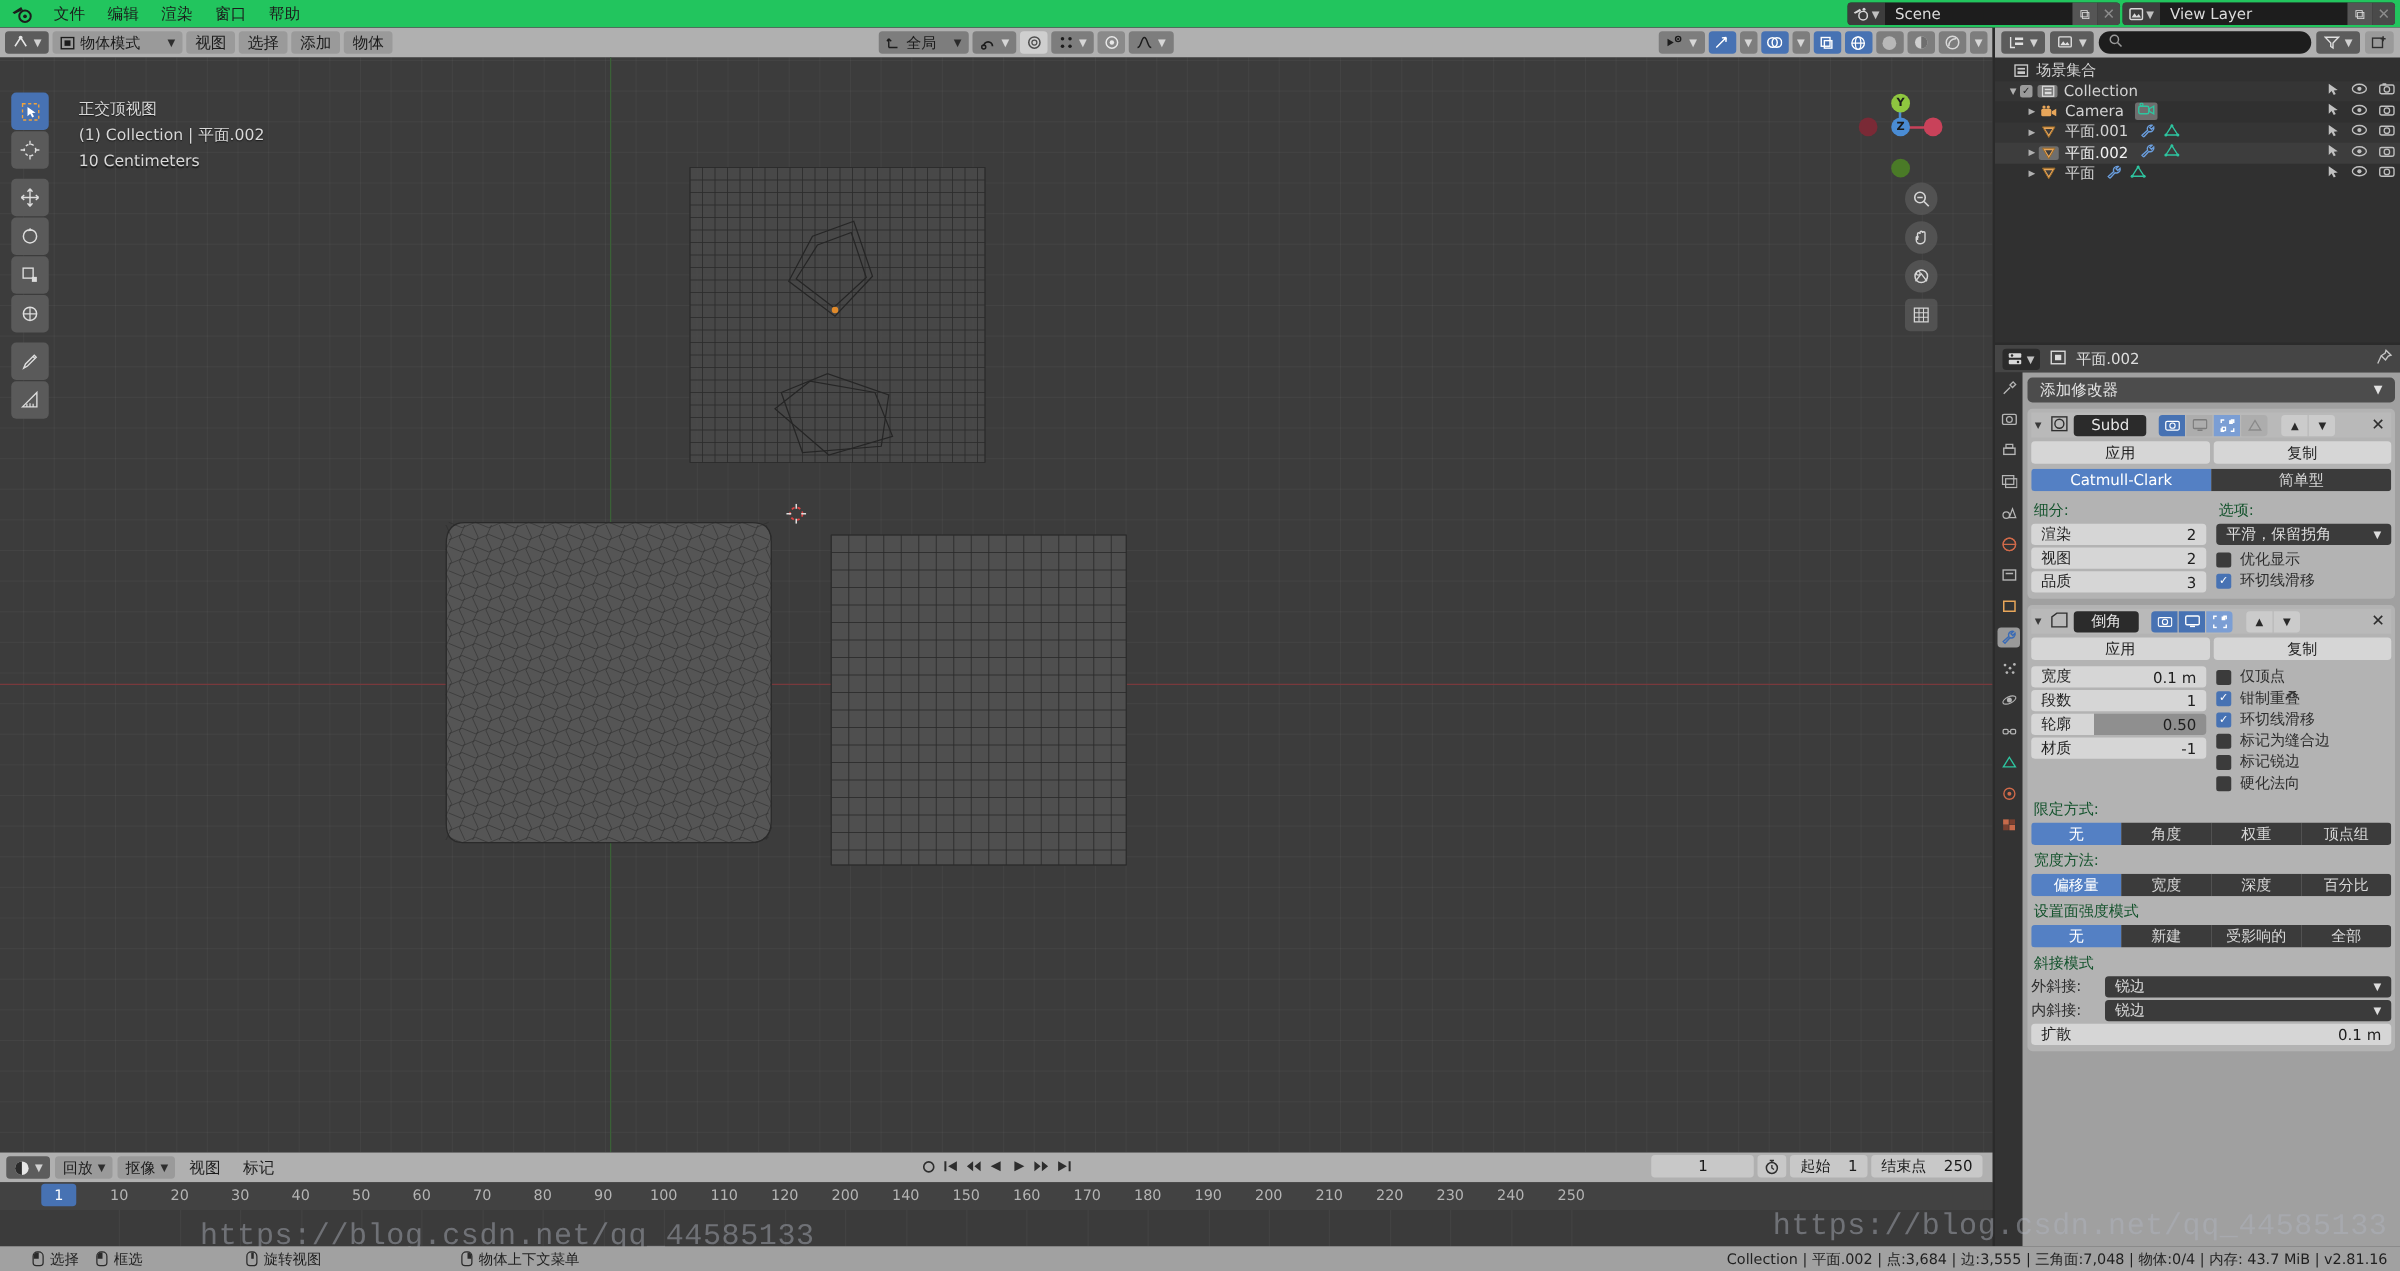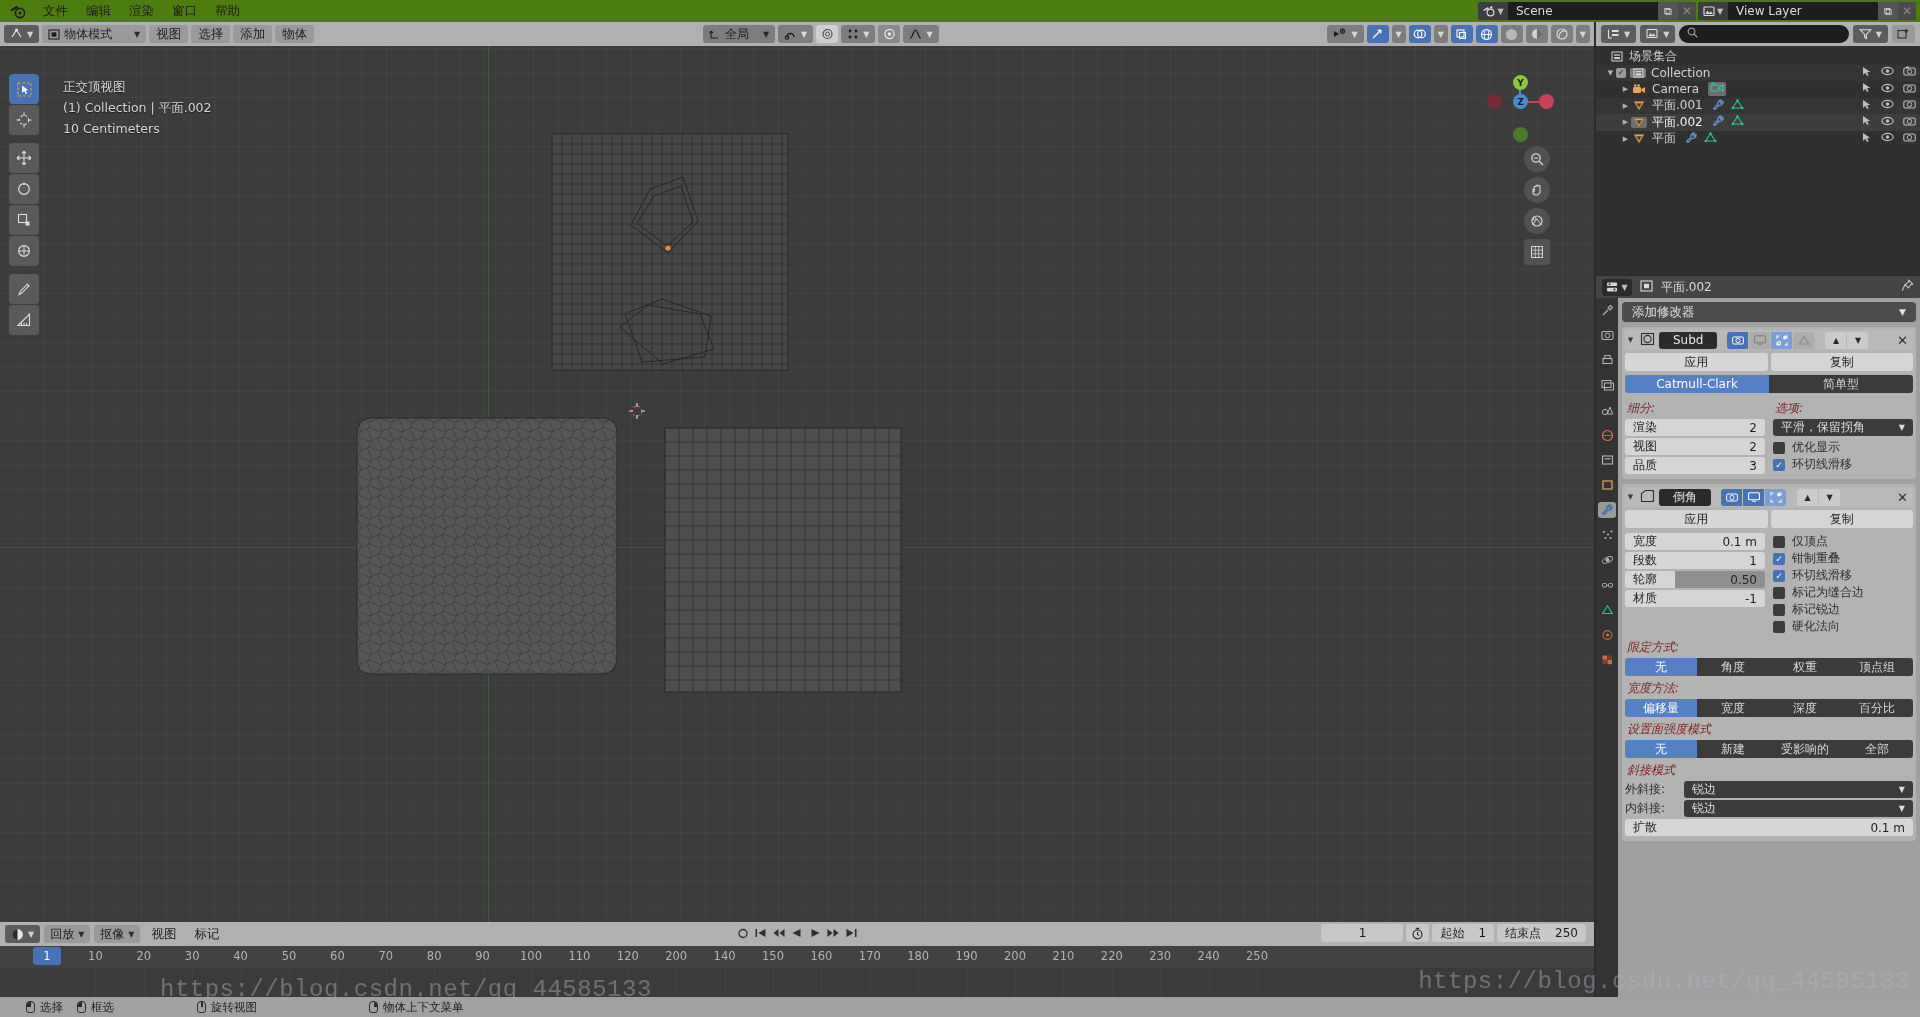--- a/index.html
+++ b/index.html
@@ -8,21 +8,21 @@
     background:#303030;
     font-family:"DejaVu Sans","Liberation Sans",sans-serif;
     font-size:12.5px; color:#e0e0e0;
     -webkit-font-smoothing:antialiased;
   }
   .app { position:relative; width:1920px; height:1017px; background:#2b2b2b; }
 
   
   .topbar {
     position:absolute; left:0; top:0; width:1920px; height:22px;
-    background:#4d7c0f; display:flex; align-items:stretch;
+    background:#22c55e; display:flex; align-items:stretch;
   }
   .tb-logo { width:34px; display:flex; align-items:center; justify-content:center; color:#1d1d1d; font-size:15px; }
   .tb-menu { display:flex; align-items:center; }
   .tb-menu .mi { padding:0 9px; line-height:22px; color:#1c1c1c; font-size:12.5px; }
   .tabs { display:flex; align-items:flex-end; margin-left:18px; }
   .tab {
     height:22px; line-height:22px; padding:0 10px; font-size:12.5px;
     color:#1c1c1c; background:#9a9a9a; border-radius:4px 4px 0 0; margin-right:1px;
   }
   .tab.active { background:#e4e4e4; color:#121212; }
@@ -135,21 +135,21 @@
   .ma { width:21px; height:17px; background:#cbcbcb; color:#2a2a2a; display:flex; align-items:center; justify-content:center; font-size:8px; }
   .ma:first-child { border-radius:3px 0 0 3px; }
   .ma:last-child { border-radius:0 3px 3px 0; }
   .mod-x { margin-left:auto; margin-right:5px; color:#2d2d2d; font-size:13px; }
 
   .row2 { display:flex; gap:3px; margin-top:3px; }
   .btn-l { flex:1; height:18px; background:#d6d6d6; color:#1f1f1f; border-radius:3px; display:flex; align-items:center; justify-content:center; font-size:12px; }
   .seg { display:flex; margin-top:4px; border-radius:3px; overflow:hidden; }
   .seg > div { flex:1; height:18px; background:#3b3b3b; color:#d8d8d8; display:flex; align-items:center; justify-content:center; font-size:12px; }
   .seg > div.on { background:#5480c4; color:#fff; }
-  .lbl { font-size:12px; color:#7f1d1d; margin:4px 0 2px 2px;font-style:italic; }
+  .lbl { font-size:12px; color:#14532d; margin:4px 0 2px 2px; }
   .cols { display:flex; gap:8px; }
   .col { flex:1; }
   .num { height:17px; background:#d6d6d6; border-radius:3px; display:flex; align-items:center; padding:0 8px; font-size:12px; color:#1f1f1f; margin-bottom:2px; }
   .num .v { margin-left:auto; }
   .num.slider { background:linear-gradient(to right,#d6d6d6 0%,#d6d6d6 36%,#8f8f8f 36%,#8f8f8f 100%); }
   .dd { height:17px; background:#3b3b3b; border-radius:3px; display:flex; align-items:center; padding:0 8px; font-size:12px; color:#ddd; margin-bottom:3px; }
   .dd .cv { margin-left:auto; font-size:8px; }
   .cbrow { display:flex; align-items:center; gap:7px; height:17px; font-size:12px; color:#2e2e2e; }
   .cb { width:12px; height:12px; border-radius:2px; background:#3b3b3b; }
   .cb.on { background:#4772b3; display:flex; align-items:center; justify-content:center; color:#fff; font-size:9px; }
@@ -1344,15 +1344,16 @@
       <span>框选</span>
     </div>
     <div class="sb-item" style="margin-left:83px;">
       <span class="mouse m"></span>
       <span>旋转视图</span>
     </div>
     <div class="sb-item" style="margin-left:112px;">
       <span class="mouse r"></span>
       <span>物体上下文菜单</span>
     </div>
+    <div class="sb-right">Collection | 平面.002 | 点:3,684 | 边:3,555 | 三角面:7,048 | 物体:0/4  | 内存: 43.7 MiB | v2.81.16</div>
   </div>
 
 </div>
 
 </body></html>

